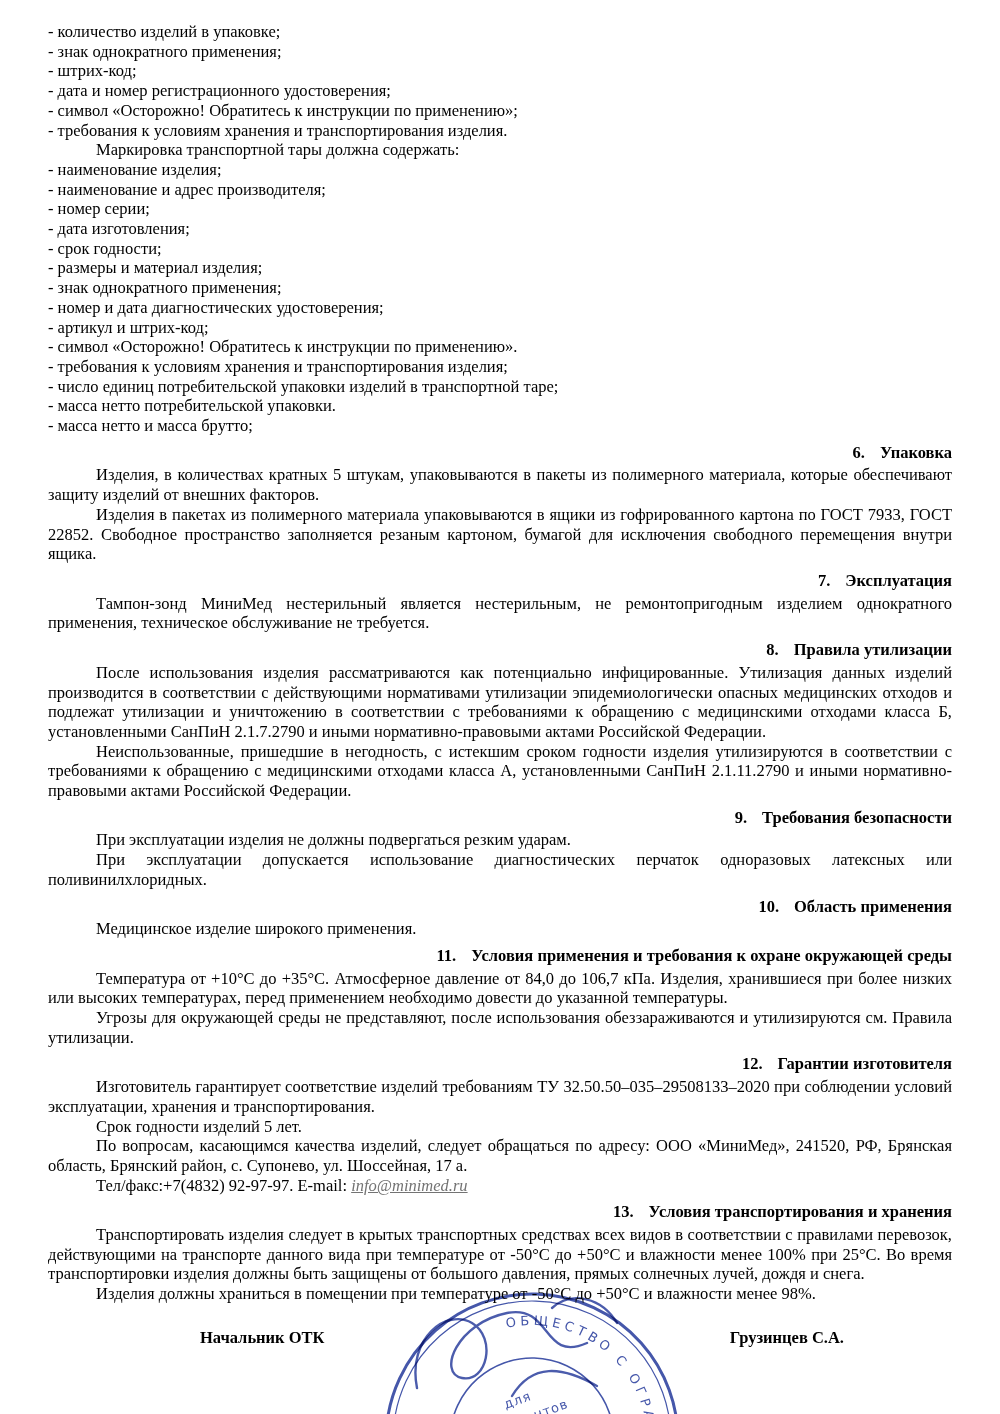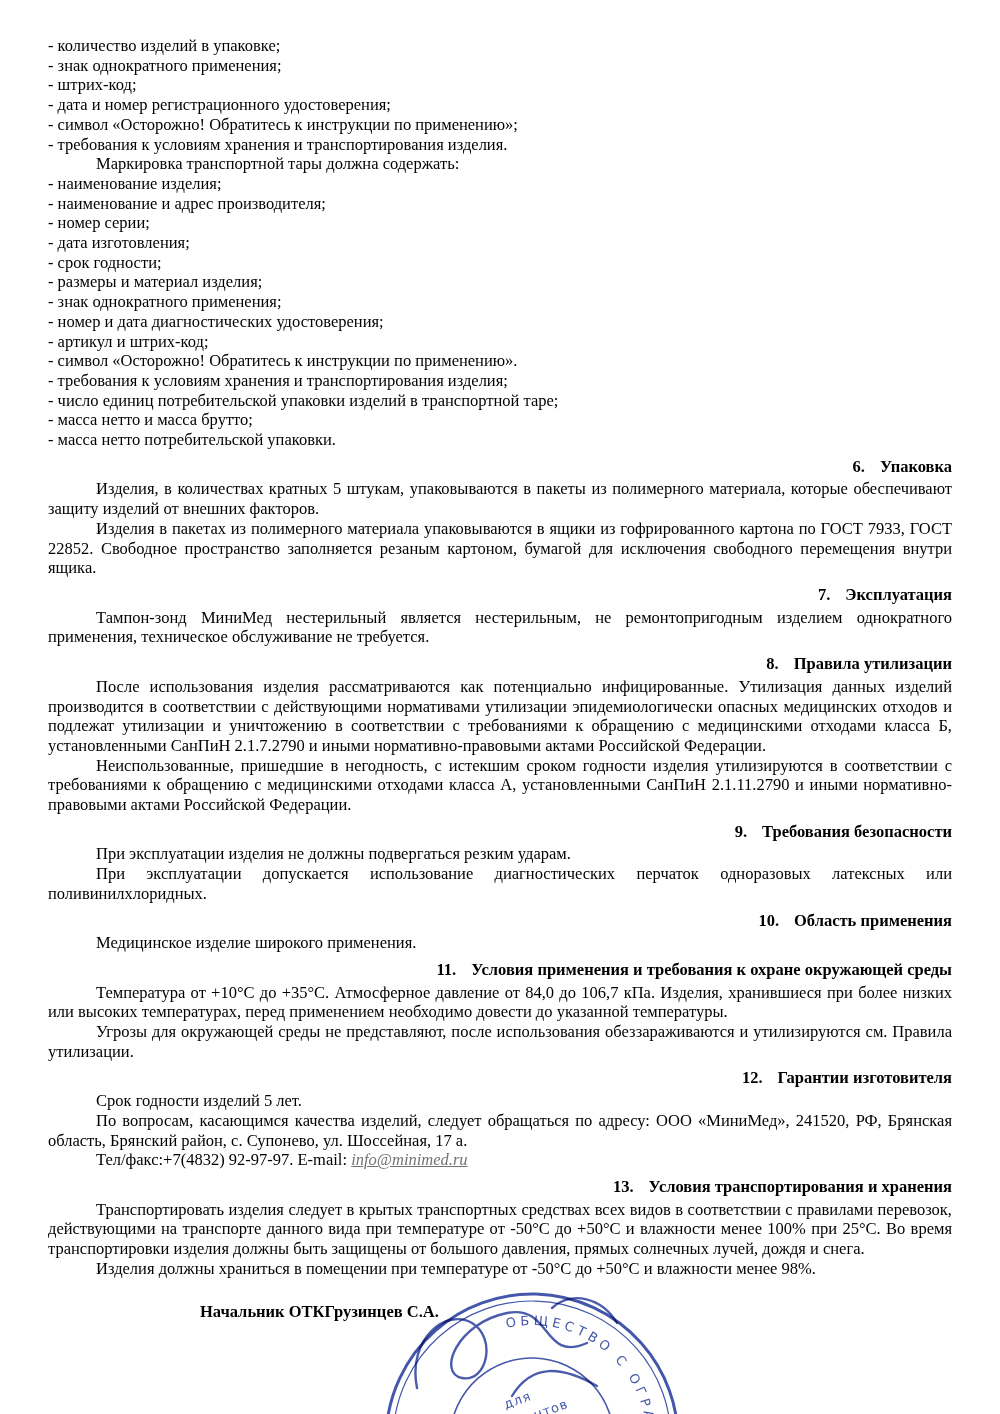--- a/index.html
+++ b/index.html
@@ -2,28 +2,28 @@
 <html><head>
 <meta charset="utf-8">
 <style>
   html,body{margin:0;padding:0}
   body{
     width:1000px;height:1414px;overflow:hidden;position:relative;
     background:#ffffff;color:#000;
     font-family:"Liberation Serif", serif;
     font-size:16.5px;line-height:19.7px;
   }
-  .page{padding:36px 48px 0 48px}
+  .page{padding:22px 48px 0 48px}
   .dash-list{list-style:none;margin:0;padding:0}
   .dash-list li{line-height:19.7px}
   .para{margin:0;text-indent:48px;text-align:justify;line-height:19.7px}
   .heading{margin:7px 0 3px;text-align:right;font-weight:bold;font-size:16.5px;line-height:19.7px}
   .heading .ht{margin-left:15px}
   .email-link{color:#737373;font-style:italic;text-decoration:underline;cursor:pointer}
-  .sig-row{display:flex;justify-content:flex-start;margin-top:24px;padding:0 108px 0 152px;font-weight:bold}
+  .sig-row{display:flex;justify-content:space-between;margin-top:24px;padding:0 108px 0 152px;font-weight:bold}
   .stamp{
     position:absolute;top:1290px;left:382px;width:300px;height:300px;
     transform:rotate(-20deg);transform-origin:center;
     mix-blend-mode:multiply;opacity:.88;pointer-events:none;
   }
   .stamp text{font-family:"DejaVu Sans", sans-serif;fill:#2b3f9e}
   .ring-text{font-size:13px;letter-spacing:4px}
   .company-text{font-size:20px;font-weight:bold;letter-spacing:3px}
   .doc-text{font-size:13px;letter-spacing:1px}
   .scribble{
@@ -53,22 +53,22 @@
     <li>- номер серии;</li>
     <li>- дата изготовления;</li>
     <li>- срок годности;</li>
     <li>- размеры и материал изделия;</li>
     <li>- знак однократного применения;</li>
     <li>- номер и дата диагностических удостоверения;</li>
     <li>- артикул и штрих-код;</li>
     <li>- символ «Осторожно! Обратитесь к инструкции по применению».</li>
     <li>- требования к условиям хранения и транспортирования изделия;</li>
     <li>- число единиц потребительской упаковки изделий в транспортной таре;</li>
+    <li>- масса нетто потребительской упаковки.</li>
     <li>- масса нетто и масса брутто;</li>
-    <li>- масса нетто потребительской упаковки.</li>
   </ul>
 
   <h3 class="heading"><span class="hnum">6.</span><span class="ht">Упаковка</span></h3>
   <p class="para">Изделия, в количествах кратных 5 штукам, упаковываются в пакеты из полимерного материала, которые обеспечивают защиту изделий от внешних факторов.</p>
   <p class="para">Изделия в пакетах из полимерного материала упаковываются в ящики из гофрированного картона по ГОСТ 7933, ГОСТ 22852. Свободное пространство заполняется резаным картоном, бумагой для исключения свободного перемещения внутри ящика.</p>
 
   <h3 class="heading"><span class="hnum">7.</span><span class="ht">Эксплуатация</span></h3>
   <p class="para">Тампон-зонд МиниМед нестерильный является нестерильным, не ремонтопригодным изделием однократного применения, техническое обслуживание не требуется.</p>
 
   <h3 class="heading"><span class="hnum">8.</span><span class="ht">Правила утилизации</span></h3>
@@ -80,20 +80,21 @@
   <p class="para">При эксплуатации допускается использование диагностических перчаток одноразовых латексных или поливинилхлоридных.</p>
 
   <h3 class="heading"><span class="hnum">10.</span><span class="ht">Область применения</span></h3>
   <p class="para">Медицинское изделие широкого применения.</p>
 
   <h3 class="heading"><span class="hnum">11.</span><span class="ht">Условия применения и требования к охране окружающей среды</span></h3>
   <p class="para">Температура от +10°С до +35°С. Атмосферное давление от 84,0 до 106,7 кПа. Изделия, хранившиеся при более низких или высоких температурах, перед применением необходимо довести до указанной температуры.</p>
   <p class="para">Угрозы для окружающей среды не представляют, после использования обеззараживаются и утилизируются см. Правила утилизации.</p>
 
   <h3 class="heading"><span class="hnum">12.</span><span class="ht">Гарантии изготовителя</span></h3>
+  <p class="para">Изготовитель гарантирует соответствие изделий требованиям ТУ 32.50.50–035–29508133–2020 при соблюдении условий эксплуатации, хранения и транспортирования.</p>
   <p class="para">Срок годности изделий 5 лет.</p>
   <p class="para">По вопросам, касающимся качества изделий, следует обращаться по адресу: ООО «МиниМед», 241520, РФ, Брянская область, Брянский район, с. Супонево, ул. Шоссейная, 17 а.</p>
   <p class="para"><span>Тел/факс:+7(4832) 92-97-97. E-mail: </span><a href="#" class="email-link">info@minimed.ru</a></p>
 
   <h3 class="heading"><span class="hnum">13.</span><span class="ht">Условия транспортирования и хранения</span></h3>
   <p class="para">Транспортировать изделия следует в крытых транспортных средствах всех видов в соответствии с правилами перевозок, действующими на транспорте данного вида при температуре от -50°С до +50°С и влажности менее 100% при 25°С. Во время транспортировки изделия должны быть защищены от большого давления, прямых солнечных лучей, дождя и снега.</p>
   <p class="para">Изделия должны храниться в помещении при температуре от -50°С до +50°С и влажности менее 98%.</p>
 
   <div class="sig-row">
     <span>Начальник ОТК</span>

